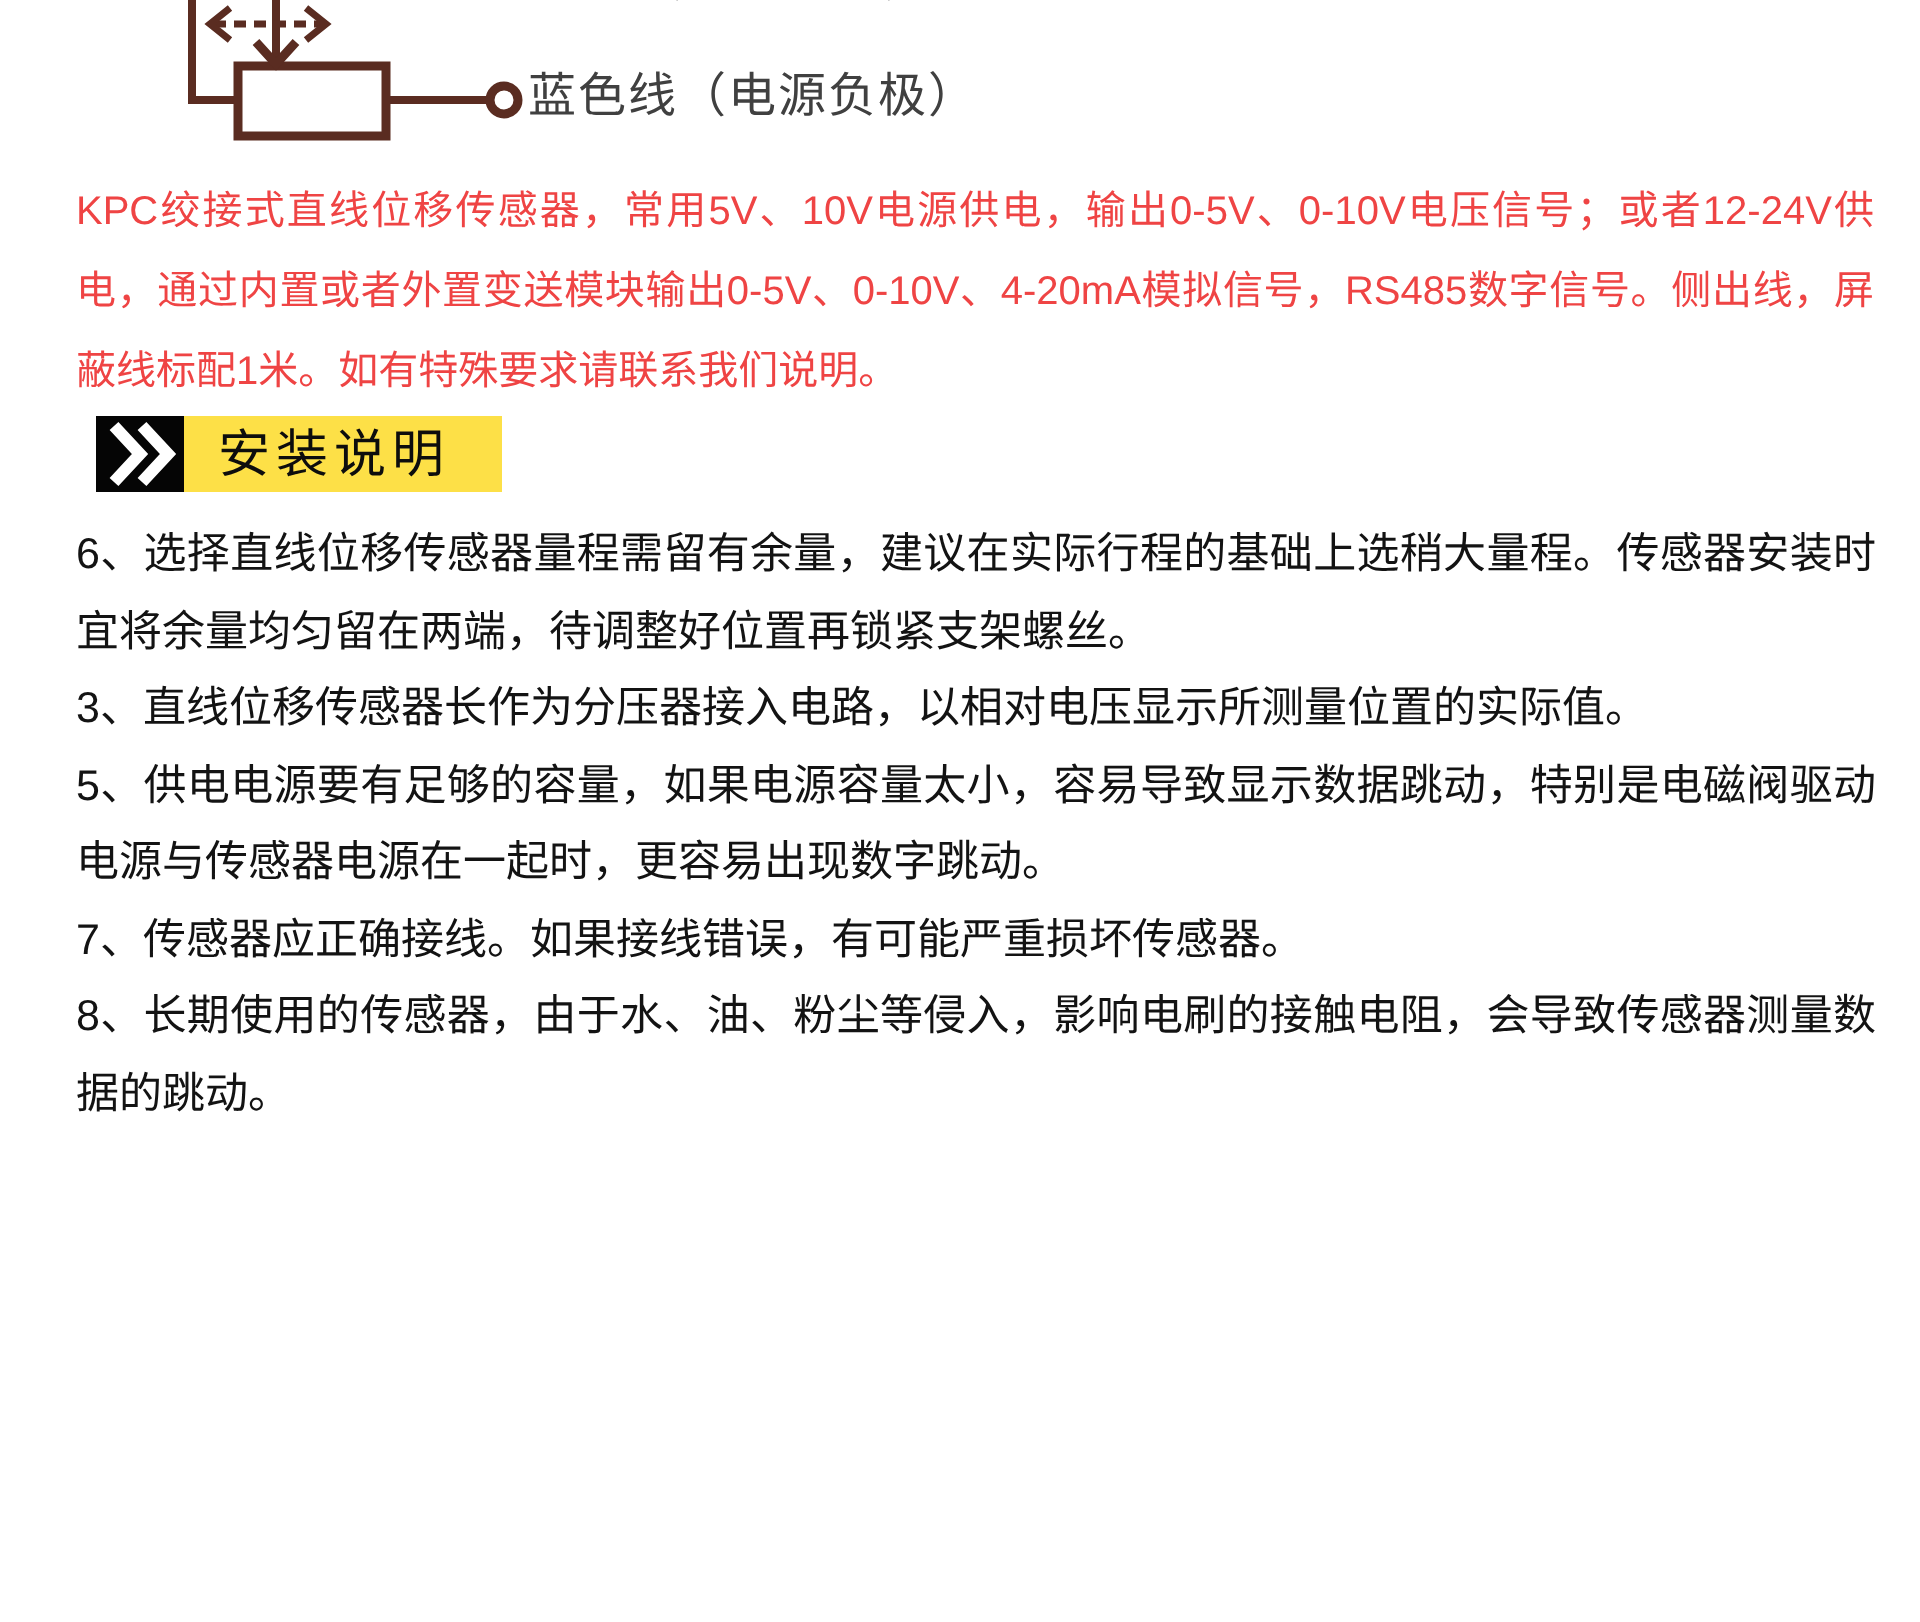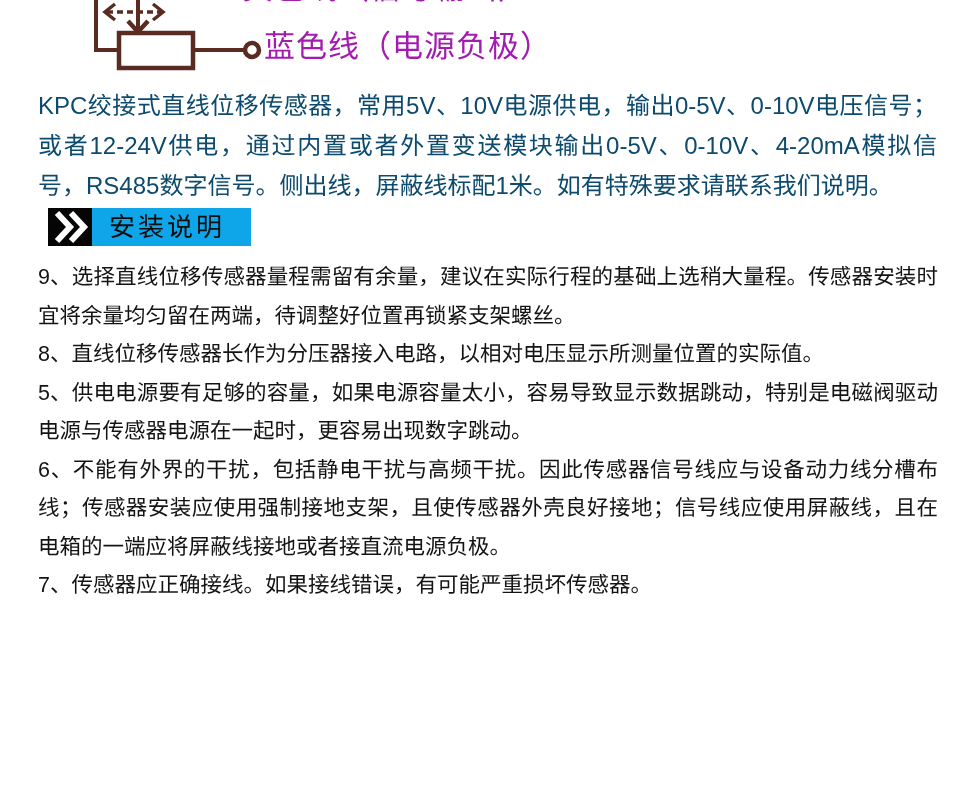--- a/index.html
+++ b/index.html
@@ -11,60 +11,59 @@
     background: #ffffff;
     overflow: hidden;
     font-family: "Liberation Sans", sans-serif;
     color: #111111;
   }
 
   
   .diagram-svg { position: absolute; left: 0; top: 0; }
   .wire-label {
     position: absolute;
-    color: #a21caf;
-    font-size: 31px;
+    color: #404040;
+    font-size: 24px;
     line-height: 35px;
     letter-spacing: 1px;
     white-space: nowrap;
-    font-family: Liberation Mono, monospace;
   }
   .wire-label.clipped { left: 242px; top: -27px; }
   .wire-label.blue    { left: 264px; top: 31px; }
 
   
   .intro {
     position: absolute;
     left: 38px;
     top: 86px;
     width: 899px;
-    font-size: 24px;
+    font-size: 20px;
     line-height: 40px;
     text-align: justify;
-    color: #0c4a6e;
+    color: #ef4444;
   }
 
   
   .section-header {
     position: absolute;
     left: 48px;
     top: 208px;
     height: 38px;
     display: flex;
     align-items: stretch;
   }
   .chev-box {
     width: 44px;
     background: #050505;
     display: flex;
     align-items: center;
     justify-content: center;
   }
   .title-box {
-    background: #0ea5e9;
+    background: #fde047;
     color: #0d0d0d;
     font-size: 26px;
     line-height: 38px;
     padding: 0 26px 0 17px;
     letter-spacing: 3px;
     white-space: nowrap;
   }
 
   
   .instructions {
@@ -112,20 +111,20 @@
     <div class="chev-box">
       <svg width="38" height="34" viewBox="0 0 38 34">
         <polyline points="6,3 19,17 6,31" fill="none" stroke="#ffffff" stroke-width="6"></polyline>
         <polyline points="20,3 33,17 20,31" fill="none" stroke="#ffffff" stroke-width="6"></polyline>
       </svg>
     </div>
     <div class="title-box">安装说明</div>
   </div>
 
   <div class="instructions">
-    <p>9、选择直线位移传感器量程需留有余量，建议在实际行程的基础上选稍大量程。传感器安装时宜将余量均匀留在两端，待调整好位置再锁紧支架螺丝。</p>
-    <p>8、直线位移传感器长作为分压器接入电路，以相对电压显示所测量位置的实际值。</p>
+    <p>6、选择直线位移传感器量程需留有余量，建议在实际行程的基础上选稍大量程。传感器安装时宜将余量均匀留在两端，待调整好位置再锁紧支架螺丝。</p>
+    <p>3、直线位移传感器长作为分压器接入电路，以相对电压显示所测量位置的实际值。</p>
     <p>5、供电电源要有足够的容量，如果电源容量太小，容易导致显示数据跳动，特别是电磁阀驱动电源与传感器电源在一起时，更容易出现数字跳动。</p>
-    <p>6、不能有外界的干扰，包括静电干扰与高频干扰。因此传感器信号线应与设备动力线分槽布线；传感器安装应使用强制接地支架，且使传感器外壳良好接地；信号线应使用屏蔽线，且在电箱的一端应将屏蔽线接地或者接直流电源负极。</p>
     <p>7、传感器应正确接线。如果接线错误，有可能严重损坏传感器。</p>
+    <p>8、长期使用的传感器，由于水、油、粉尘等侵入，影响电刷的接触电阻，会导致传感器测量数据的跳动。</p>
   </div>
 
 </div>
 
 </body></html>

